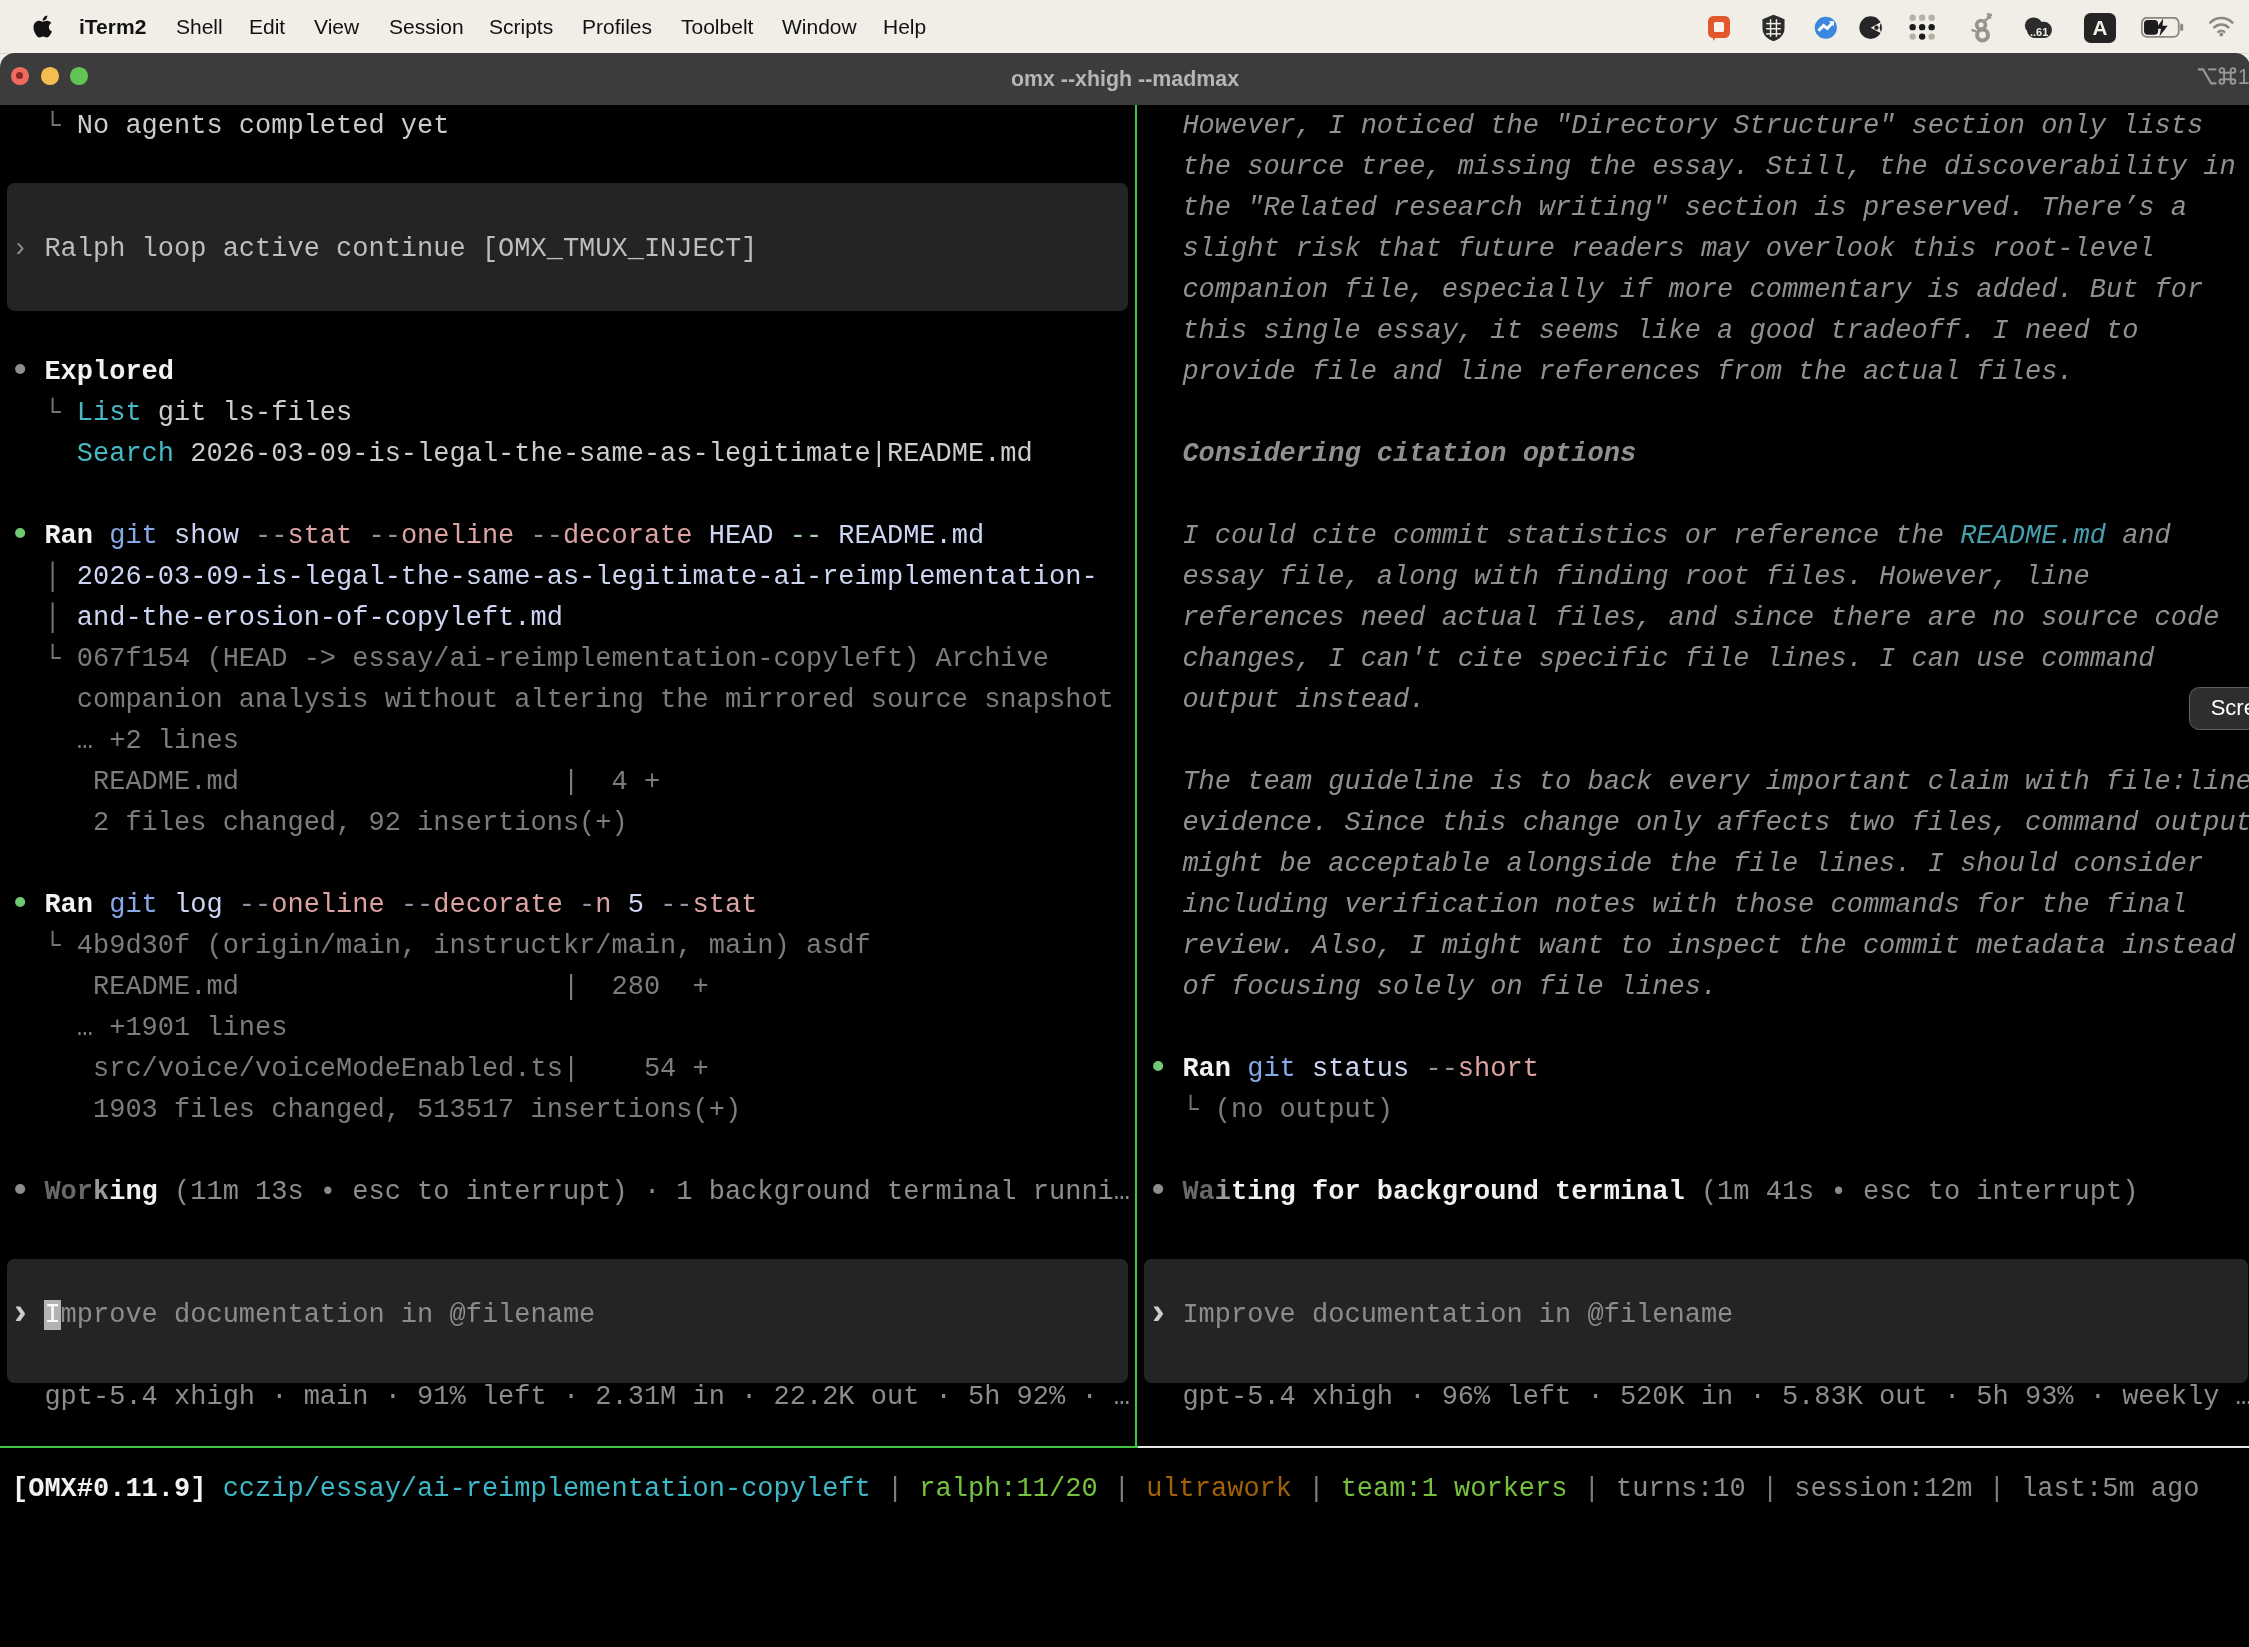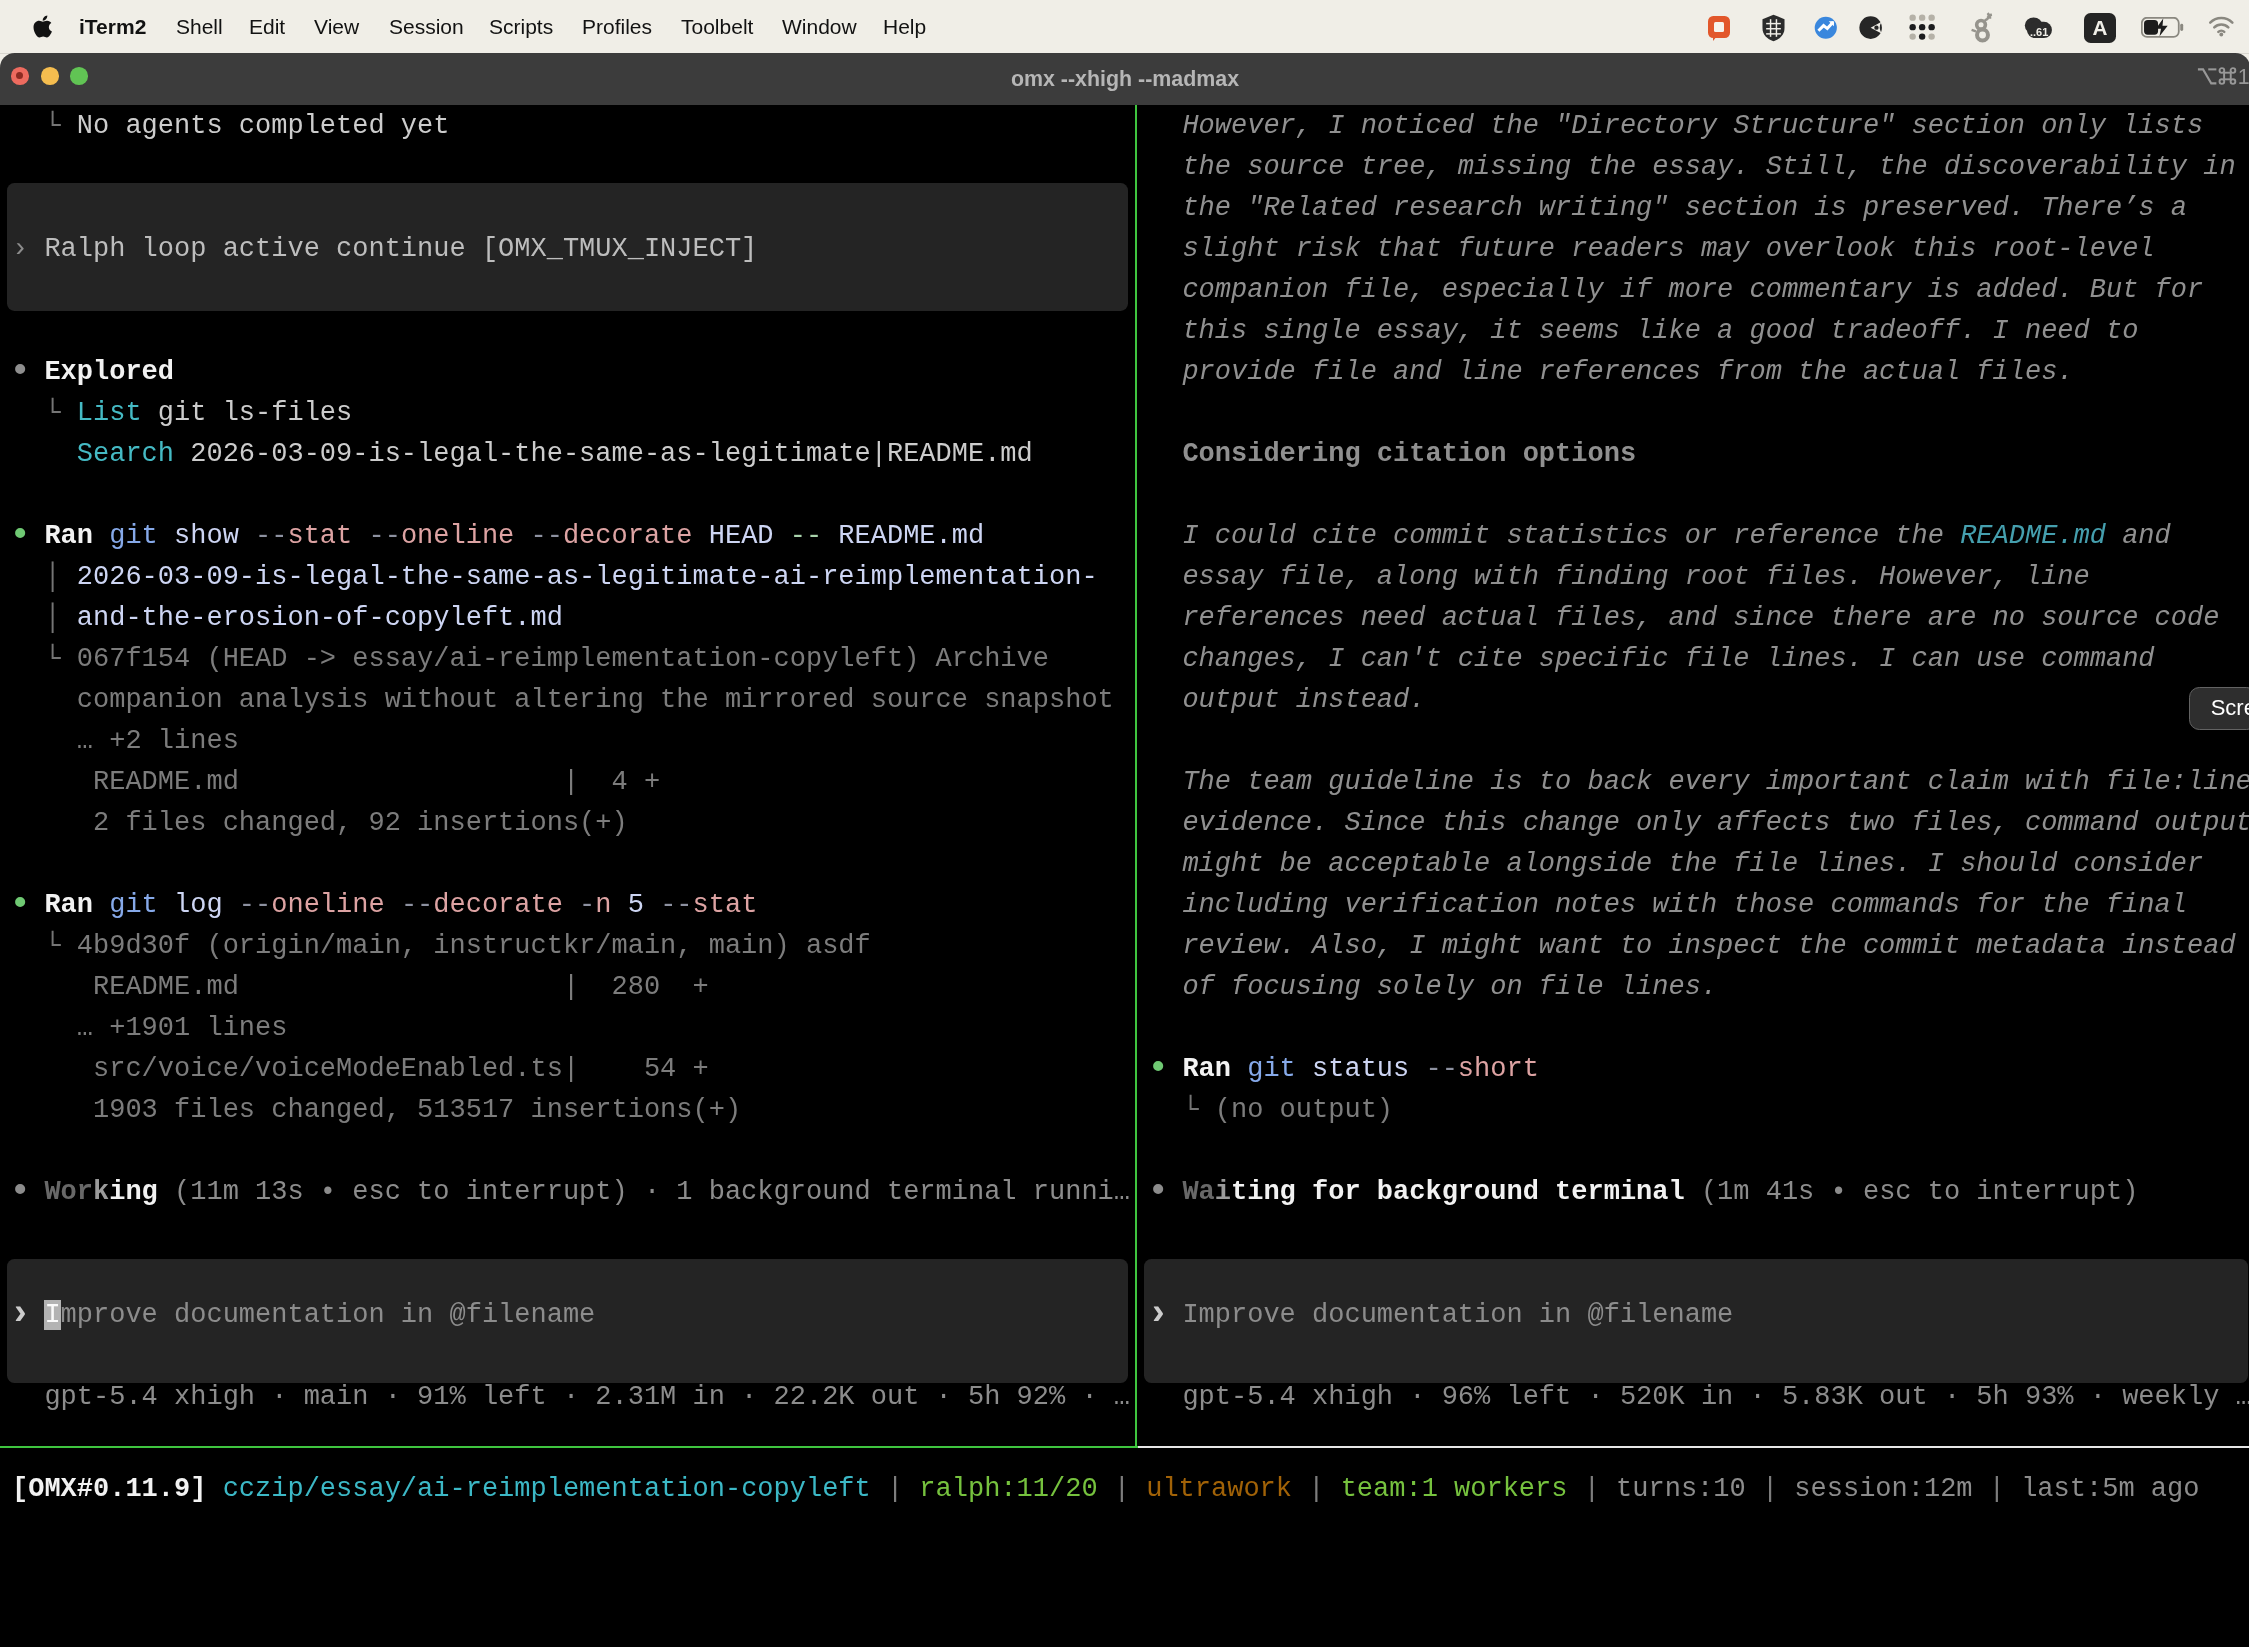--- a/index.html
+++ b/index.html
@@ -12,21 +12,21 @@
 .box{position:absolute;background:#242424;border-radius:7.4px;}
 #vdiv{position:absolute;left:1135px;top:0px;width:2.2px;height:1341px;background:#3fc53f;}
 #hl1{position:absolute;left:0;top:1341px;width:1138px;height:2.2px;background:#3fc53f;}
 #hl2{position:absolute;left:1138px;top:1341px;width:1112px;height:2.2px;background:#e6e6e6;}
 #tmux{position:absolute;left:6.6px;top:1486px;width:2240px;height:42px;background:#59b733;color:#12270a;}
 pre{margin:4px;position:absolute;}
 .dim{color:#757575}.out{color:#7c7c7c}.txt{color:#cccccc}.mid{color:#8c8c8c}
 .bxt{color:#bdbdbd}.wht{color:#f2f2f2;font-weight:bold}.grn{color:#6fc973}
 .blu{color:#86a9e9}.lav{color:#cdd5f3}.sal{color:#dda3a3}.dsh{color:#8d91a0}
 .mnt{color:#a9d3ac}.cyn{color:#45bac4}.gb{color:#8e8e8e}
-.it{font-style:italic;color:#909090}.itb{font-weight:bold;color:#909090}
+.it{font-style:italic;color:#909090}.itb{font-style:italic;font-weight:bold;color:#909090}
 .itc{font-style:italic;color:#459fae}
 .sh1{color:#686868;font-weight:bold}.sh2{color:#9a9a9a;font-weight:bold}
 .cur{background:#b3b3b3;color:#fafafa}
 .blt{display:inline-block;transform:scale(1.38);transform-origin:center}
 .omxc{color:#3cb8c6}.omxg{color:#76c23e}.omxu{color:#a16207}.omxp{color:#7d7d7d}
 #scre{position:absolute;left:2189px;top:582px;width:68px;height:43px;background:#2e2e2e;border:1.5px solid #636363;border-radius:10.3px;color:#fff;font-size:22px;line-height:40px;padding-left:20.7px;box-sizing:border-box;}
 </style></head>
 <body>
 <div id="tbbg" style="position:absolute;left:0;top:53px;width:2250px;height:22px;background:#f0eee7;"></div>
 <div id="menubar">

